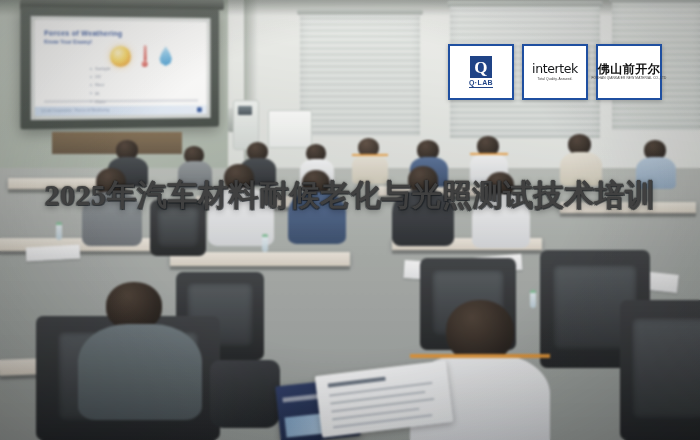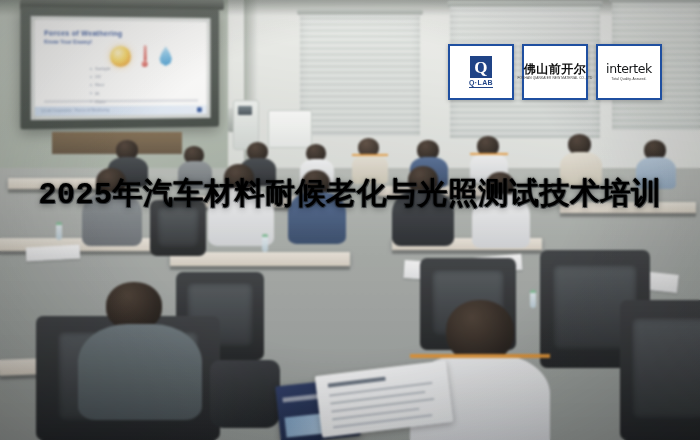--- a/index.html
+++ b/index.html
@@ -285,22 +285,22 @@
     font-family:"DejaVu Sans",sans-serif;
   }
   .itk .tl{font-size:3.3px;color:#333;letter-spacing:.1px;margin-top:2.5px;white-space:nowrap;}
 
   
   .title-wrap{
     position:absolute;left:0;right:0;top:176px;z-index:45;text-align:center;
     pointer-events:none;
   }
   .title-line{
-    color:#000000;font-weight:bold;letter-spacing:.5px;
-    font-family:Liberation Mono, monospace;
+    color:#404040;font-weight:bold;letter-spacing:.5px;
+    font-family:Liberation Serif, serif;
     text-shadow:
       0 0 2px rgba(0,0,0,.55),
       1px 1px 0 rgba(30,35,40,.55),
       -1px 1px 0 rgba(30,35,40,.35),
       0 2px 6px rgba(0,0,0,.45);
     white-space:nowrap;
     text-align:center;
   }
   .t1{font-size:30px;line-height:38px;}
   .t2{font-size:30px;line-height:38px;}
@@ -514,31 +514,31 @@
     <div class="logo-box">
       <div class="qlab">
         <div class="sq">
           <span>Q</span>
         </div>
         <div class="nm">Q·LAB</div>
       </div>
     </div>
 
     <div class="logo-box">
+      <div class="itk">
+        <div class="wm">intertek</div>
+        <div class="tl">Total Quality. Assured.</div>
+      </div>
+    </div>
+
+    <div class="logo-box">
       <div class="qianke">
         <div class="cn">佛山前开尔</div>
         <div class="en">FOSHAN QIANKAIER NEW MATERIAL CO.,LTD</div>
       </div>
     </div>
-
-    <div class="logo-box">
-      <div class="itk">
-        <div class="wm">intertek</div>
-        <div class="tl">Total Quality. Assured.</div>
-      </div>
-    </div>
   </div>
 
   <div class="title-wrap">
     <div class="title-line t1">2025年汽车材料耐候老化与光照测试技术培训</div>
   </div>
 
 </div>
 
 </body></html>

